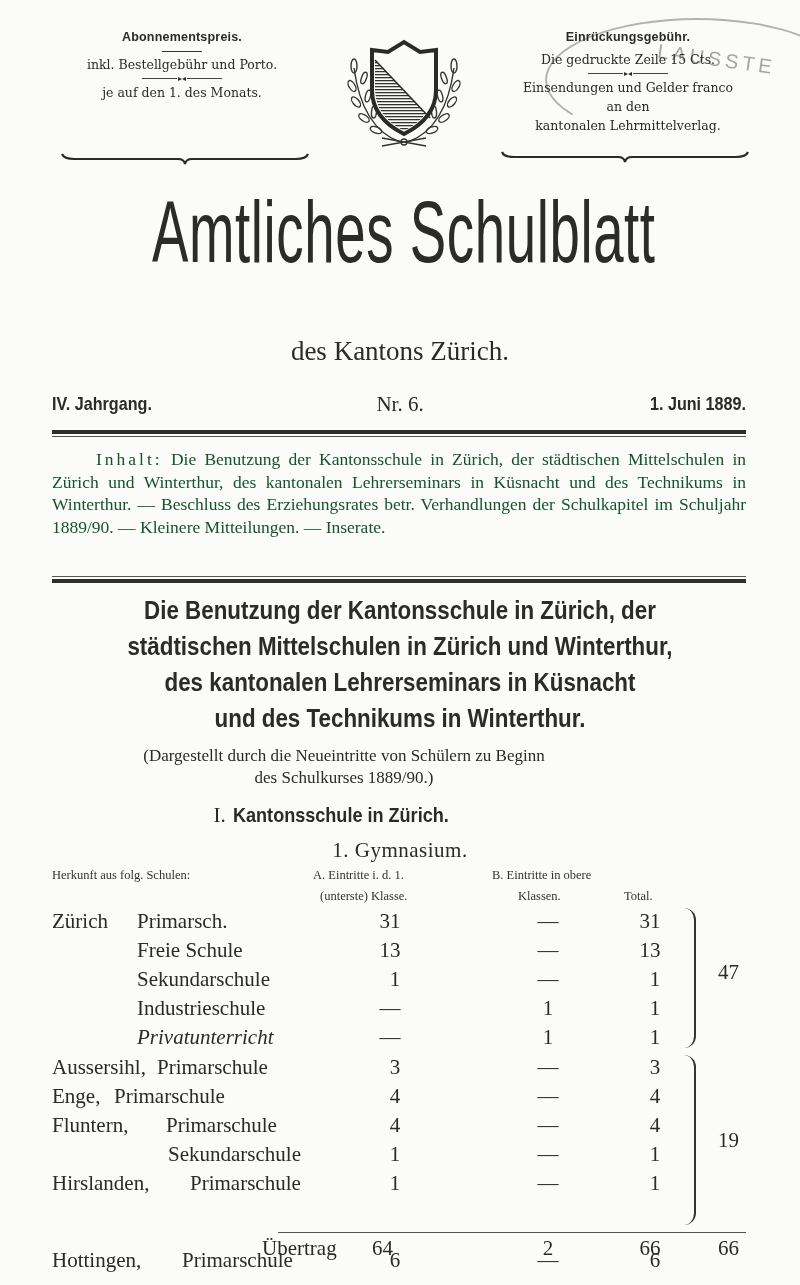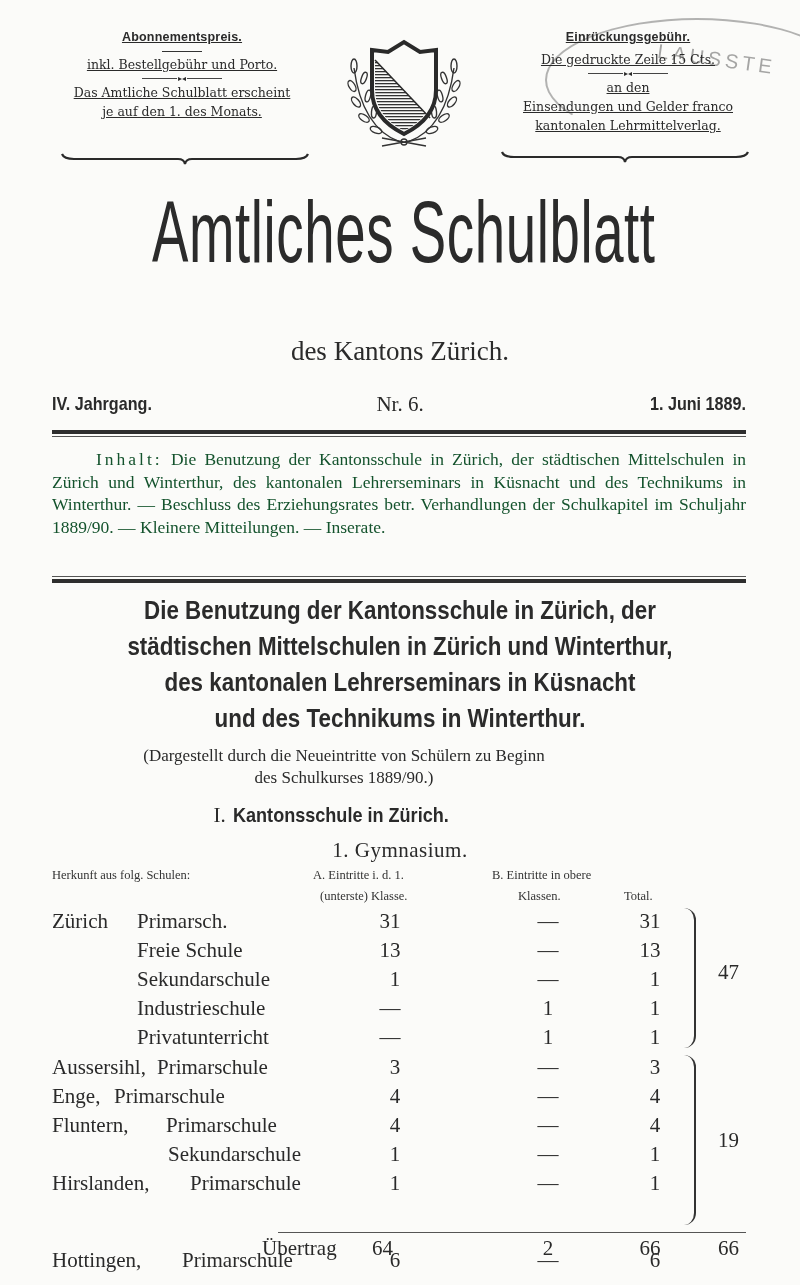--- a/index.html
+++ b/index.html
@@ -7,21 +7,21 @@
       width: 800px; height: 1285px; background: #fbfbf9; color: #2a2a2a;
       position: relative; overflow: hidden;
       font-family: "DejaVu Serif", serif;
     }
     .abs { position: absolute; }
     .center { text-align: center; }
     .sans-bold { font-family: "Liberation Sans", sans-serif; font-weight: bold; }
     .serif { font-family: "Liberation Serif", serif; }
 
     
-    .hdr-box { width: 280px; text-align: center; font-size: 12.5px; line-height: 19px; text-decoration: underline; }
+    .hdr-box { width: 280px; text-align: center; font-size: 12.5px; line-height: 19px; }
     .hdr-title { font-size: 12.5px; letter-spacing: 0.2px; }
     .hdr-small-rule { width: 40px; height: 1px; background: #333; margin: 4px auto 3px; }
     .hdr-ornament { width: 80px; height: 9px; margin: 0 auto; position: relative; }
     .hdr-ornament::before { content: ""; position: absolute; left: 0; right: 0; top: 4px; height: 1px; background: #444; }
     .hdr-ornament span { position: absolute; left: 35px; top: 0; font-size: 8px; line-height: 9px; background: #fbfbf9; padding: 0 1px; }
     .brace-rule { position: absolute; height: 14px; }
 
     
     .masthead {
       font-family: "Liberation Sans", sans-serif; font-size: 88px; line-height: 100px;
@@ -70,21 +70,20 @@
 </head>
 <body>
 
 <div class="abs hdr-box" style="left:42px; top:28px;">
   <div class="hdr-title sans-bold">Abonnementspreis.</div>
   <div class="hdr-small-rule"></div>
   <div>inkl. Bestellgebühr und Porto.</div>
   <div class="hdr-ornament">
       <span>▸◂</span>
     </div>
-  <div>Das Amtliche Schulblatt erscheint</div>
   <div>je auf den 1. des Monats.</div>
 </div>
 <svg class="brace-rule" style="left:60px; top:152px;" width="250" height="14" viewBox="0 0 250 14">
   <path d="M2 2 Q4 7 14 7 L118 7 Q124 7 125 12 Q126 7 132 7 L236 7 Q246 7 248 2" fill="none" stroke="#2a2a2a" stroke-width="2.2"></path>
 </svg>
 
 <div class="abs" style="left:342px; top:38px; width:124px; height:112px;">
   <svg width="124" height="112" viewBox="0 0 124 112">
 
     <g fill="none" stroke="#333" stroke-width="1.4">
@@ -128,22 +127,22 @@
 
 <div class="stamp" style="left:545px; top:18px; width:300px; height:120px; border-right-color:transparent; border-bottom-color:transparent; border-left-color:rgba(90,90,90,0.45);">
   <span class="abs" style="left:110px; top:28px; transform:rotate(8deg);">LAUSSTE</span>
 </div>
 <div class="abs hdr-box" style="left:488px; top:28px;">
   <div class="hdr-title sans-bold">Einrückungsgebühr.</div>
   <div style="margin-top:3px;">Die gedruckte Zeile 15 Cts.</div>
   <div class="hdr-ornament">
       <span>▸◂</span>
     </div>
+  <div>Einsendungen und Gelder franco</div>
   <div>an den</div>
-  <div>Einsendungen und Gelder franco</div>
   <div>kantonalen Lehrmittelverlag.</div>
 </div>
 <svg class="brace-rule" style="left:500px; top:150px;" width="250" height="14" viewBox="0 0 250 14">
   <path d="M2 2 Q4 7 14 7 L118 7 Q124 7 125 12 Q126 7 132 7 L236 7 Q246 7 248 2" fill="none" stroke="#2a2a2a" stroke-width="2.2"></path>
 </svg>
 
 <div class="abs center" style="left:0; top:182px; width:800px;">
   <div class="masthead">Amtliches Schulblatt</div>
 </div>
 <div class="abs center subhead" style="left:0; top:336px; width:800px;">des Kantons Zürich.</div>
@@ -211,21 +210,21 @@
   <span class="num-b" style="left:533px;">—</span>
   <span class="num-t" style="left:640px;">1</span>
 </div>
 <div class="row" style="top:994px;">
   <span style="left:137px;">Industrieschule</span>
   <span class="num-a" style="left:375px;">—</span>
   <span class="num-b" style="left:533px;">1</span>
   <span class="num-t" style="left:640px;">1</span>
 </div>
 <div class="row" style="top:1023px;">
-  <span style="left:137px;">Privatunterricht</span>
+  <span style="left:137px;font-style:italic;">Privatunterricht</span>
   <span class="num-a" style="left:375px;">—</span>
   <span class="num-b" style="left:533px;">1</span>
   <span class="num-t" style="left:640px;">1</span>
 </div>
 
 <div class="bracket" style="left:680px; top:908px; height:140px;"></div>
 <div class="abs group-total" style="left:718px; top:960px;">47</div>
 
 <div class="row" style="top:1053px;">
   <span style="left:52px;">Aussersihl,</span>

